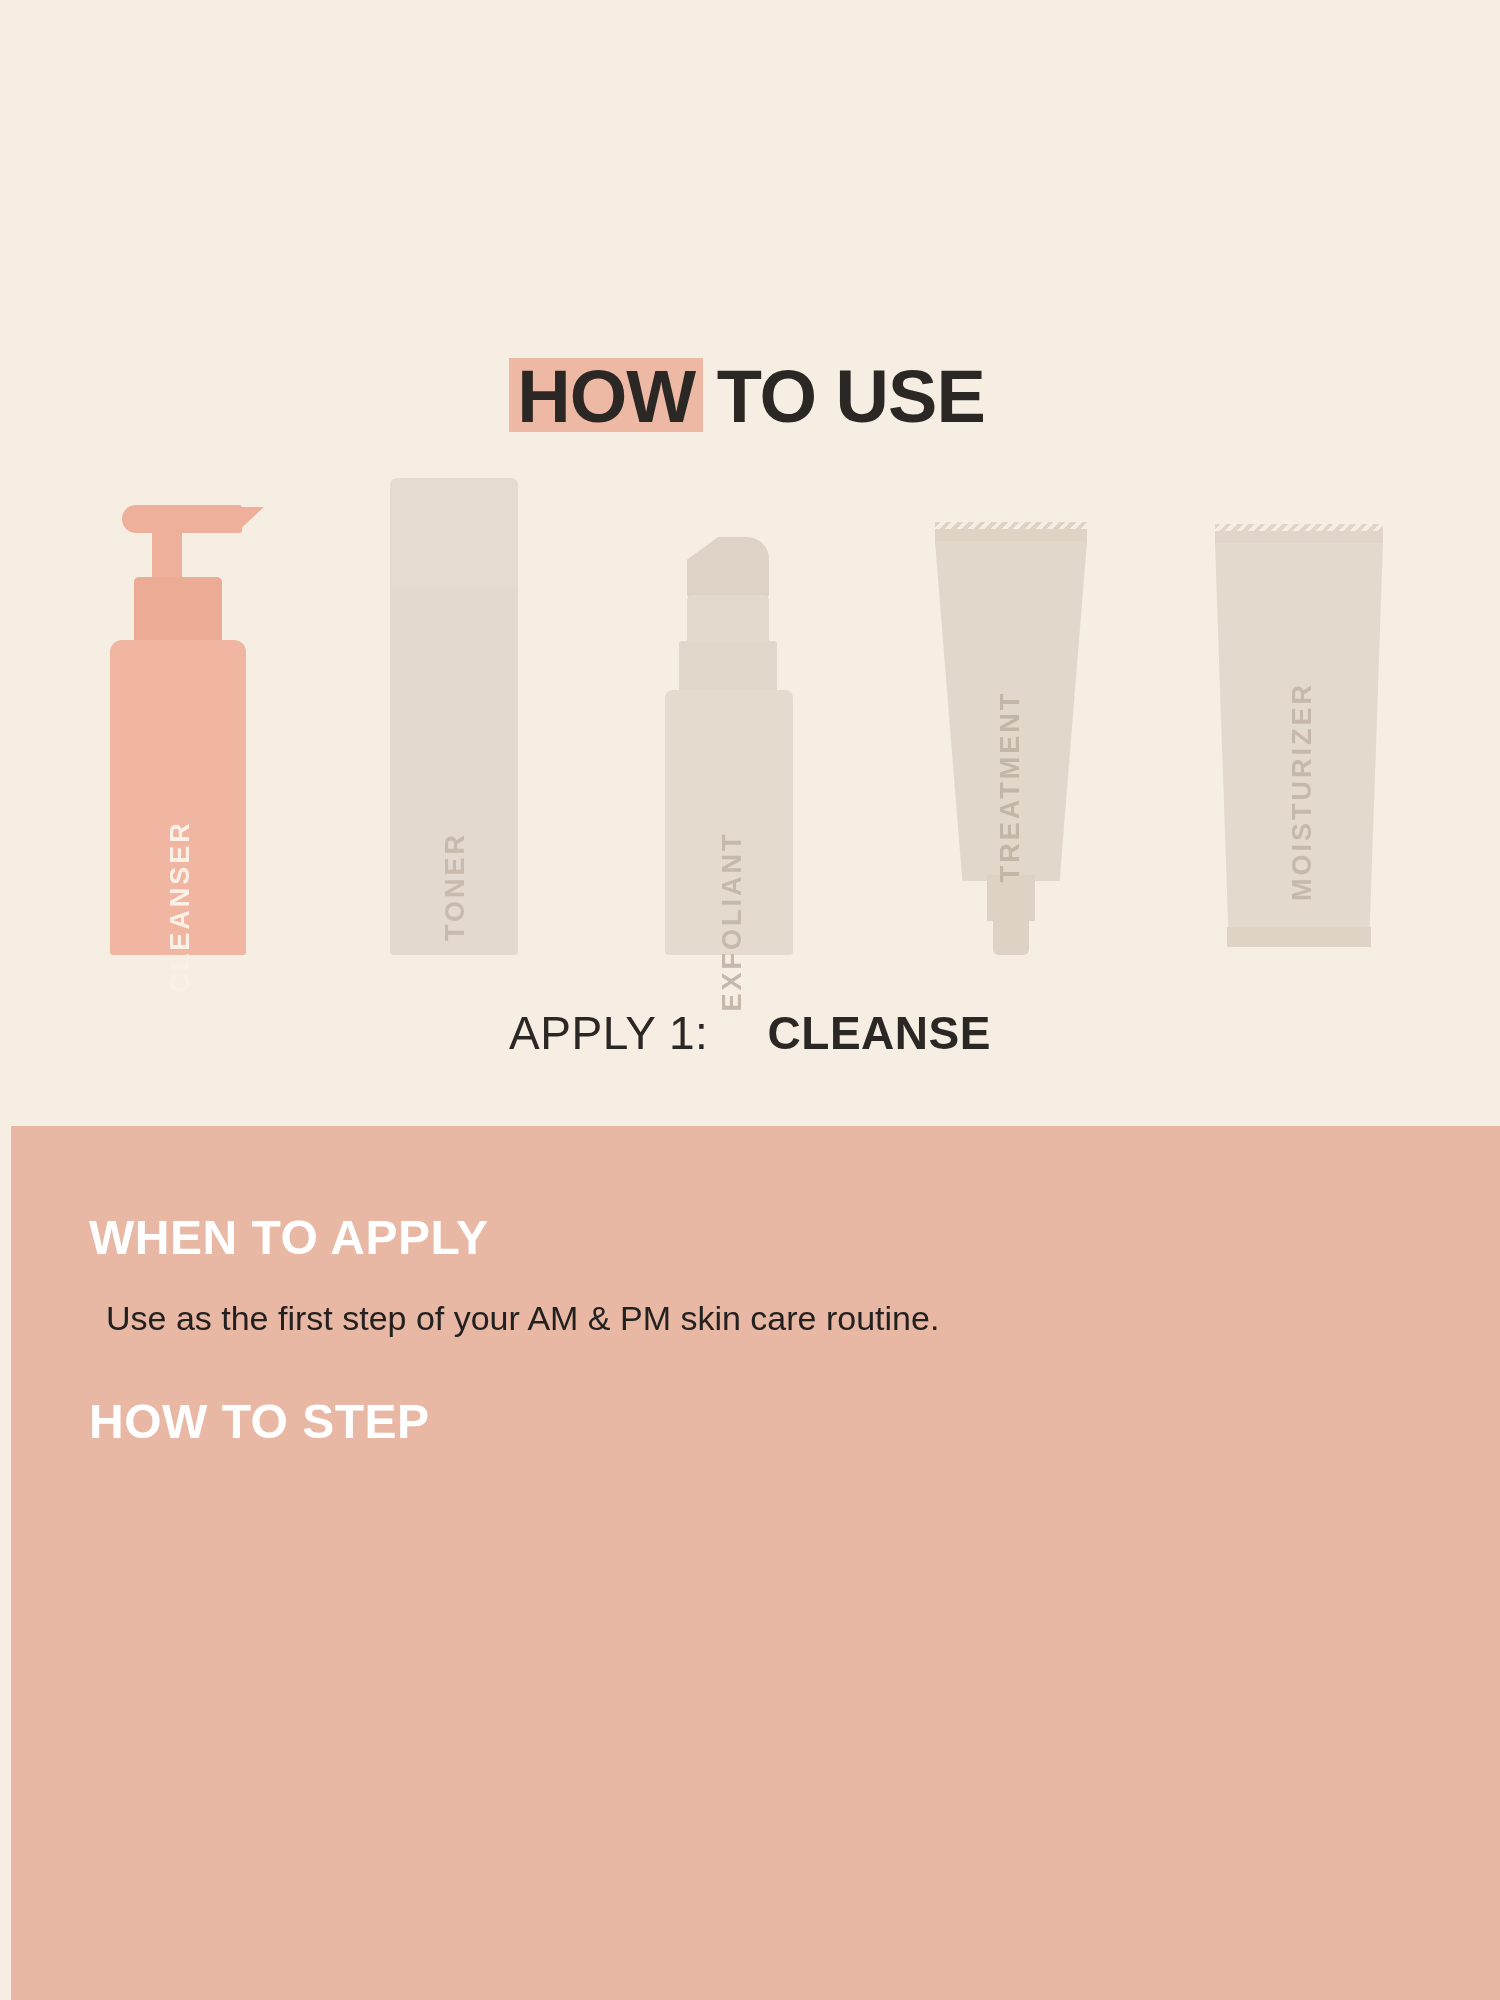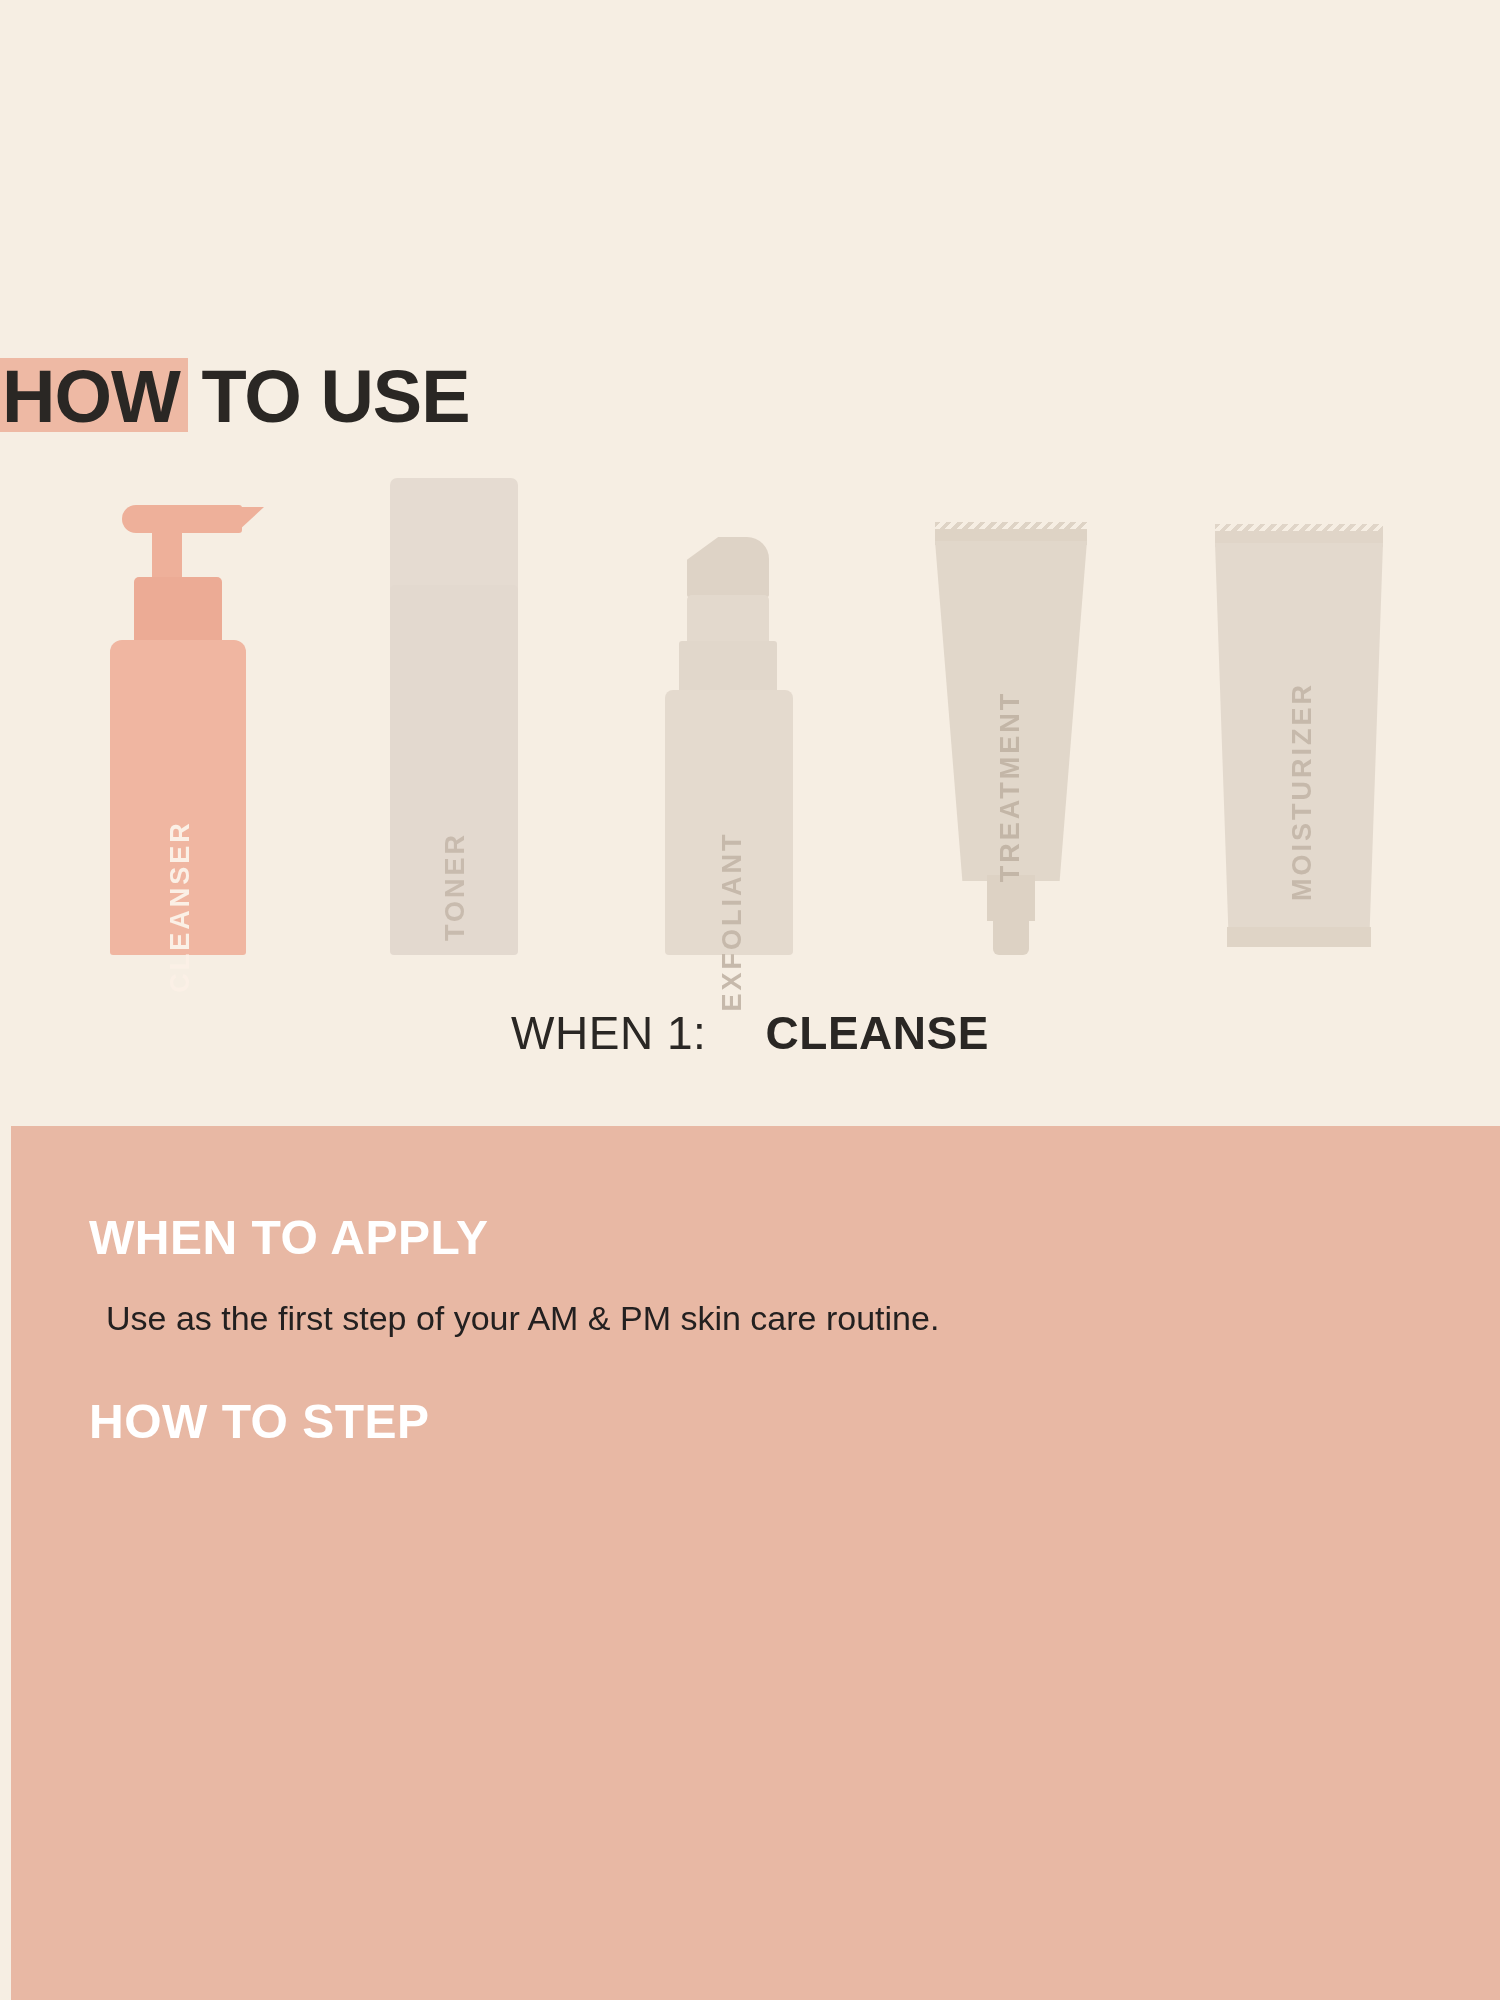--- a/index.html
+++ b/index.html
@@ -30,20 +30,21 @@
     height: 1126px;
     background: #f6eee3;
   }
 
   
   .title-wrap {
     position: absolute;
     left: 0;
     top: 310px;
     width: 1500px;
+    text-align: center;
   }
   .title {
     display: inline-block;
     position: relative;
     font-size: 74px;
     font-weight: bold;
     letter-spacing: -1px;
     color: #2a2724;
     line-height: 1;
     white-space: nowrap;
@@ -367,21 +368,21 @@
         <div class="teeth"></div>
         <div class="crimp"></div>
         <div class="tube"></div>
         <div class="band"></div>
         <div class="vlabel">MOISTURIZER</div>
       </div>
 
     </div>
 
     <div class="step-wrap">
-      <div class="step"><span class="step-pre">WHEN 1: </span><span class="step-name">CLEANSE</span></div>
+      <div class="step"><span class="step-pre">APPLY 1: </span><span class="step-name">CLEANSE</span></div>
     </div>
 
   </div>
 
   <div class="bottom-panel">
 
     <div class="block block-when">
       <h2 class="sec-head">WHEN TO APPLY</h2>
       <p class="sec-body">
         <span class="ln">Use as the first step of your AM &amp; PM skin care routine.</span>

